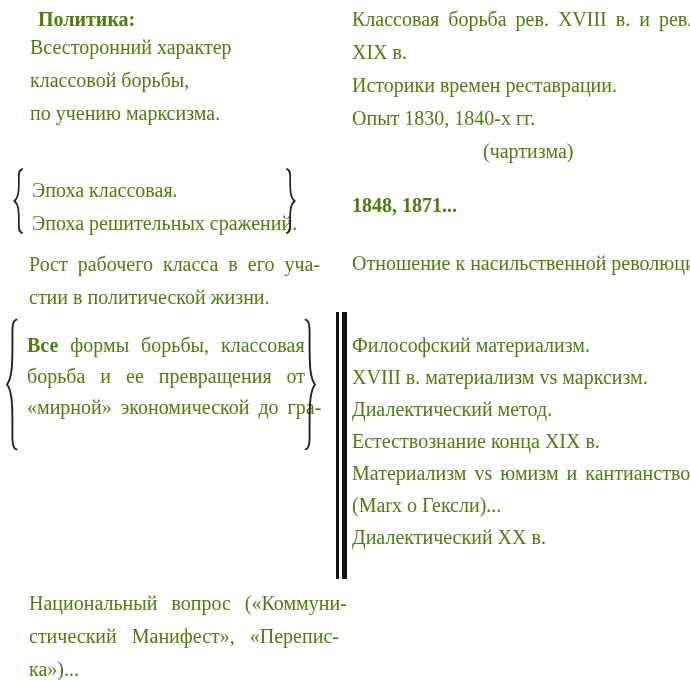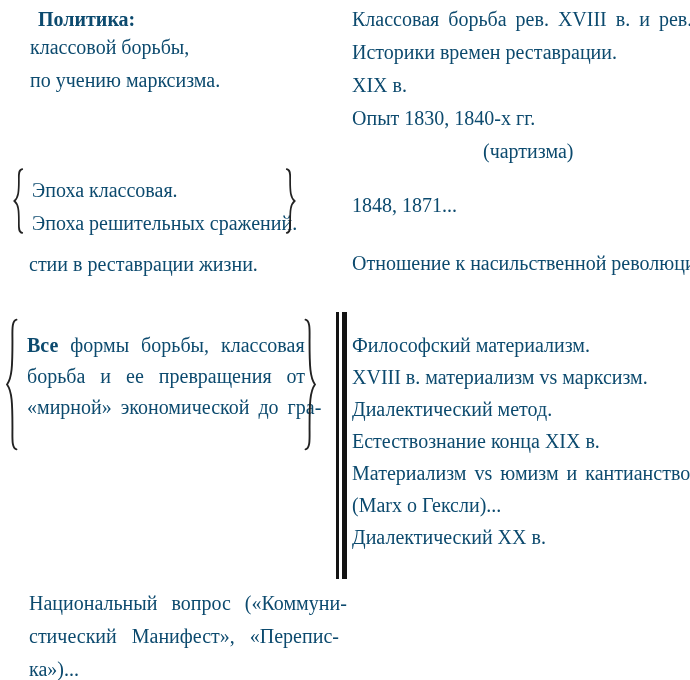--- a/index.html
+++ b/index.html
@@ -3,21 +3,21 @@
 <meta charset="utf-8">
 <style>
   html, body { margin: 0; padding: 0; background: #ffffff; }
   .page {
     position: relative;
     width: 690px;
     height: 680px;
     background: #ffffff;
     font-family: "Liberation Serif", "DejaVu Serif", serif;
     font-size: 20px;
-    color: #0c4a6e;
+    color: #4d7c0f;
     overflow: hidden;
   }
   .block { position: absolute; }
   .line { line-height: 33px; white-space: nowrap; }
   .lh31 .line { line-height: 31px; }
   .lh32 .line { line-height: 32px; }
   .b { font-weight: bold; }
   
   .ws3 { word-spacing: 3px; }
   .ws4 { word-spacing: 4px; }
@@ -34,41 +34,43 @@
 </head>
 <body>
 
 <div class="page">
 
   <div class="block" style="left:38px; top:3px;">
     <div class="line b">Политика:</div>
   </div>
 
   <div class="block" style="left:30px; top:31px;">
+    <div class="line">Всесторонний характер</div>
     <div class="line">классовой борьбы,</div>
     <div class="line">по учению марксизма.</div>
   </div>
 
   <div class="brace" style="left:11px; top:167px; width:15px; height:68px;">
     <svg viewBox="0 0 20 100" preserveAspectRatio="none" aria-hidden="true">
       <path d="M15,3 C9.5,4 10.5,12 10.5,20 C10.5,36 10,45 4.5,50 C10,55 10.5,64 10.5,80 C10.5,88 9.5,96 15,97" fill="none" stroke="#222222" stroke-width="1.7" stroke-linecap="round" vector-effect="non-scaling-stroke"></path>
     </svg>
   </div>
   <div class="block" style="left:32px; top:174px;">
     <div class="line">Эпоха классовая.</div>
     <div class="line">Эпоха решительных сражений.</div>
   </div>
   <div class="brace close" style="left:283px; top:167px; width:15px; height:68px;">
     <svg viewBox="0 0 20 100" preserveAspectRatio="none" aria-hidden="true">
       <path d="M15,3 C9.5,4 10.5,12 10.5,20 C10.5,36 10,45 4.5,50 C10,55 10.5,64 10.5,80 C10.5,88 9.5,96 15,97" fill="none" stroke="#222222" stroke-width="1.7" stroke-linecap="round" vector-effect="non-scaling-stroke"></path>
     </svg>
   </div>
 
   <div class="block" style="left:29px; top:248px;">
-    <div class="line">стии в реставрации жизни.</div>
+    <div class="line ws5">Рост рабочего класса в его уча-</div>
+    <div class="line">стии в политической жизни.</div>
   </div>
 
   <div class="brace" style="left:3px; top:317px; width:18px; height:135px;">
     <svg viewBox="0 0 20 100" preserveAspectRatio="none" aria-hidden="true">
       <path d="M15,2 C9.5,3 10.5,10 10.5,18 C10.5,36 10,45 4.5,50 C10,55 10.5,64 10.5,82 C10.5,90 9.5,97 15,98" fill="none" stroke="#222222" stroke-width="1.9" stroke-linecap="round" vector-effect="non-scaling-stroke"></path>
     </svg>
   </div>
   <div class="block lh31" style="left:27px; top:330px; width:272px;">
     <div class="line ws7"><span class="b">Все</span><span> формы борьбы, классовая</span></div>
     <div class="line ws10">борьба и ее превращения от</div>
@@ -84,27 +86,27 @@
     <div class="line ws9">Национальный вопрос («Коммуни-</div>
     <div class="line ws10">стический Манифест», «Перепис-</div>
     <div class="line">ка»)...</div>
   </div>
 
   <div class="rule" style="left:336px; top:312px; width:3px; height:267px;"></div>
   <div class="rule" style="left:342px; top:312px; width:5px; height:267px;"></div>
 
   <div class="block" style="left:352px; top:3px; width:330px;">
     <div class="line ws4">Классовая борьба рев. XVIII в. и рев.</div>
+    <div class="line">XIX в.</div>
     <div class="line">Историки времен реставрации.</div>
-    <div class="line">XIX в.</div>
     <div class="line">Опыт 1830, 1840-х гг.</div>
     <div class="line indent-chartism">(чартизма)</div>
   </div>
 
-  <div class="block" style="left:352px; top:189px;">
+  <div class="block" style="left:352px; top:189px;font-weight:bold;">
     <div class="line">1848, 1871...</div>
   </div>
 
   <div class="block" style="left:352px; top:247px;">
     <div class="line">Отношение к насильственной революции.</div>
   </div>
 
   <div class="block lh32" style="left:352px; top:329px; width:332px;">
     <div class="line">Философский материализм.</div>
     <div class="line">XVIII в. материализм vs марксизм.</div>

